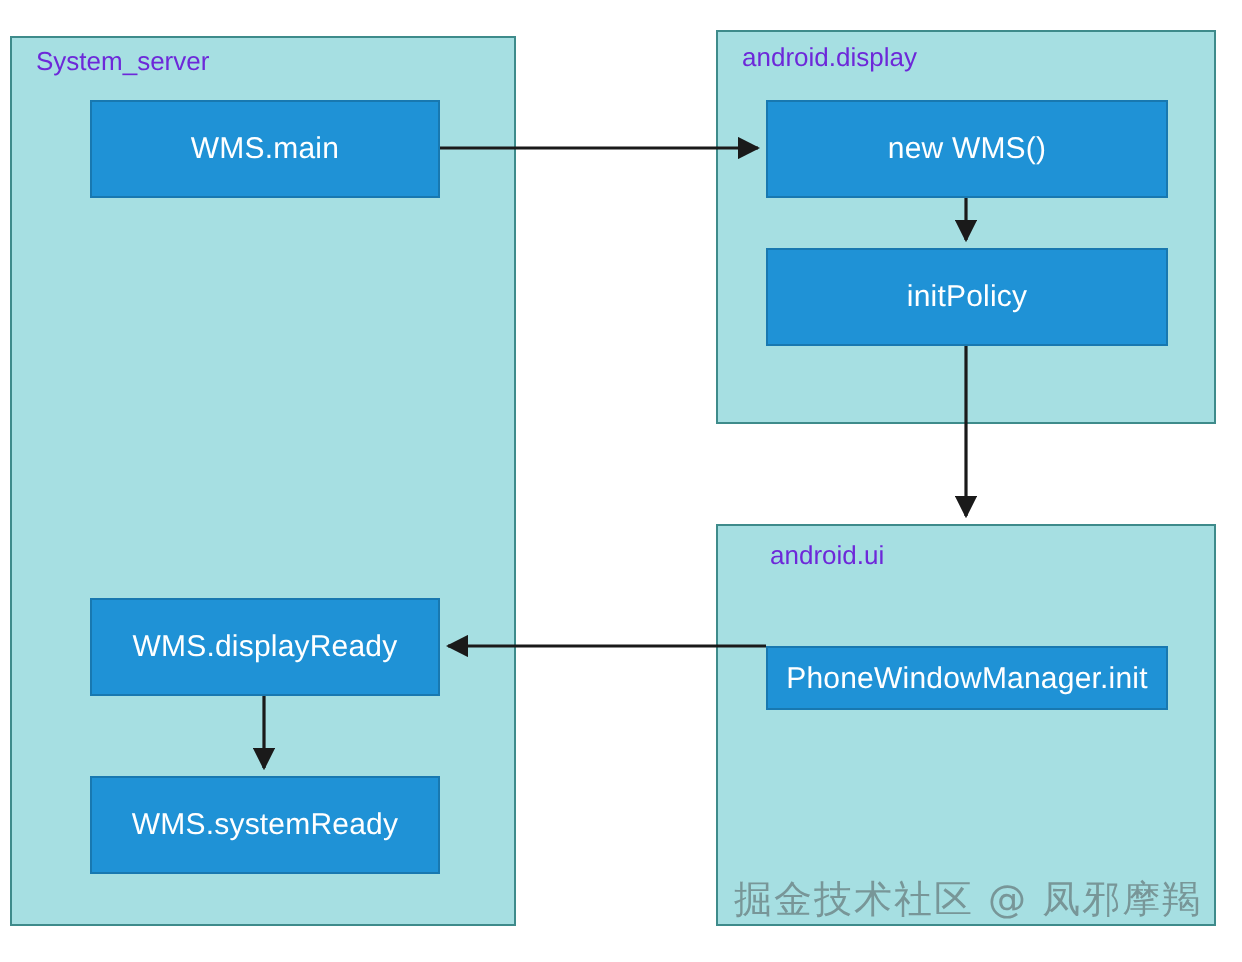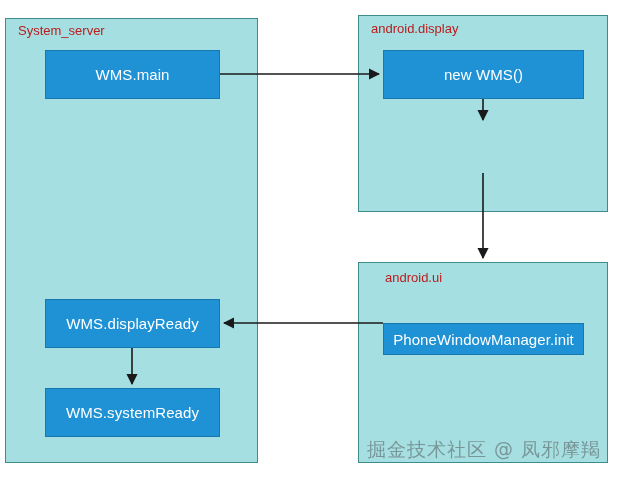--- a/index.html
+++ b/index.html
@@ -21,21 +21,21 @@
     height: 481px;
   }
   .group {
     position: absolute;
     background: #a6dfe2;
     border: 1.5px solid #3e8b8b;
     box-sizing: border-box;
   }
   .group-label {
     position: absolute;
-    color: #b91c1c;
+    color: #6d28d9;
     font-size: 13px;
     line-height: 16px;
     white-space: nowrap;
     font-family: "Liberation Sans", sans-serif;
   }
   .node {
     position: absolute;
     background: #1f92d6;
     border: 1.5px solid #1878b0;
     box-sizing: border-box;
@@ -104,20 +104,21 @@
 
     <g>
       <line x1="132" y1="348" x2="132" y2="384" stroke="#1a1a1a" stroke-width="1.6" marker-end="url(#arrow)"></line>
     </g>
   </svg>
 
   <div class="node" style="left:45px; top:50px; width:175px; height:49px;">WMS.main</div>
 
   <div class="node" style="left:383px; top:50px; width:201px; height:49px;">new WMS()</div>
 
+  <div class="node" style="left:383px; top:124px; width:201px; height:49px;">initPolicy</div>
 
   <div class="node" style="left:383px; top:299px; width:201px; height:32px;margin-top:24px;">PhoneWindowManager.init</div>
 
   <div class="node" style="left:45px; top:299px; width:175px; height:49px;">WMS.displayReady</div>
 
   <div class="node" style="left:45px; top:388px; width:175px; height:49px;">WMS.systemReady</div>
 
   <div class="watermark" style="left:367px; top:437px;">掘金技术社区 @ 凤邪摩羯</div>
 
 </div>

